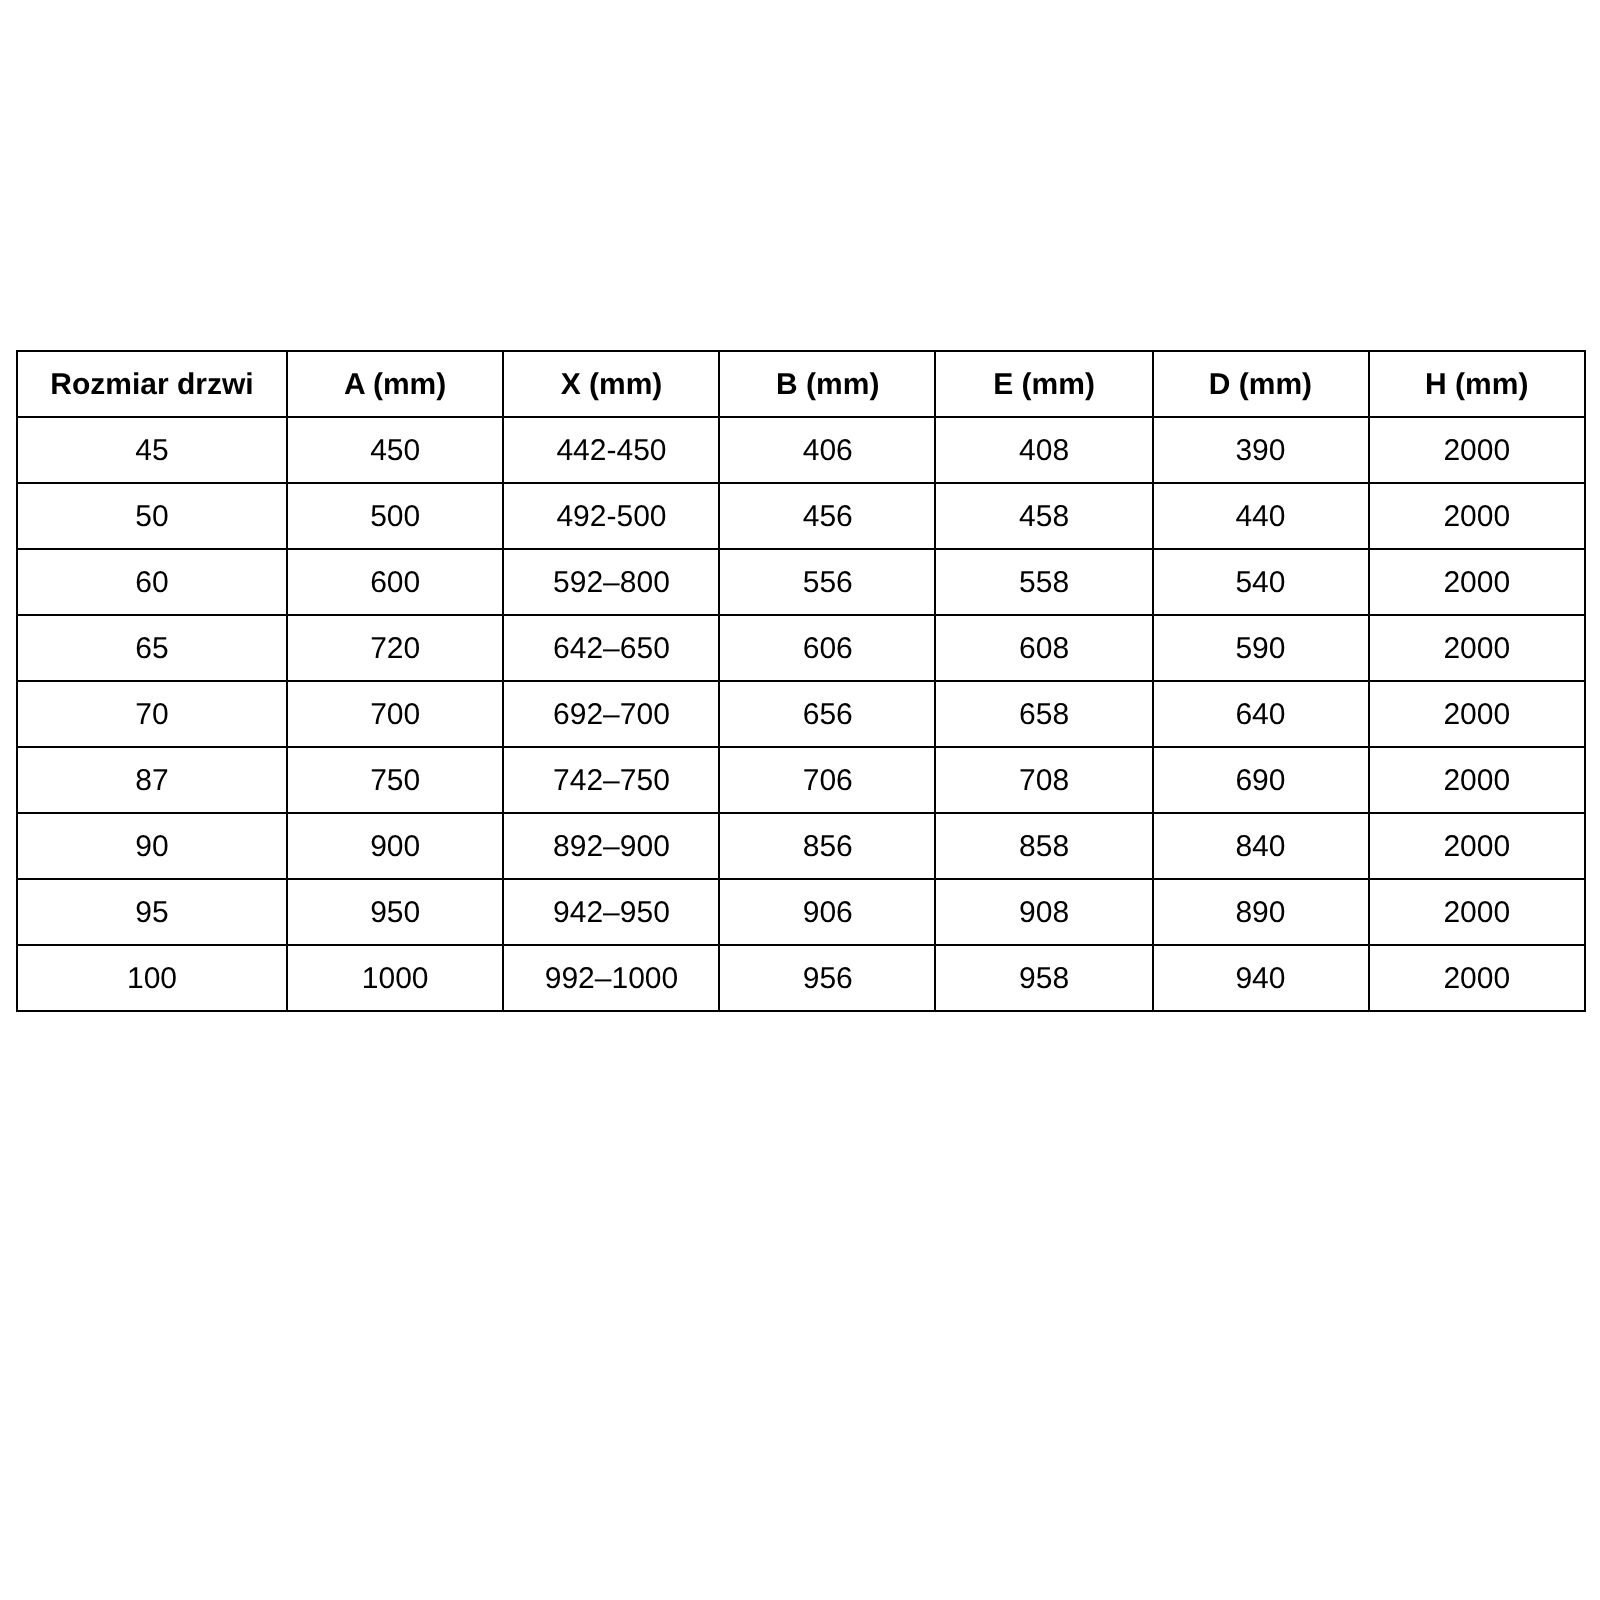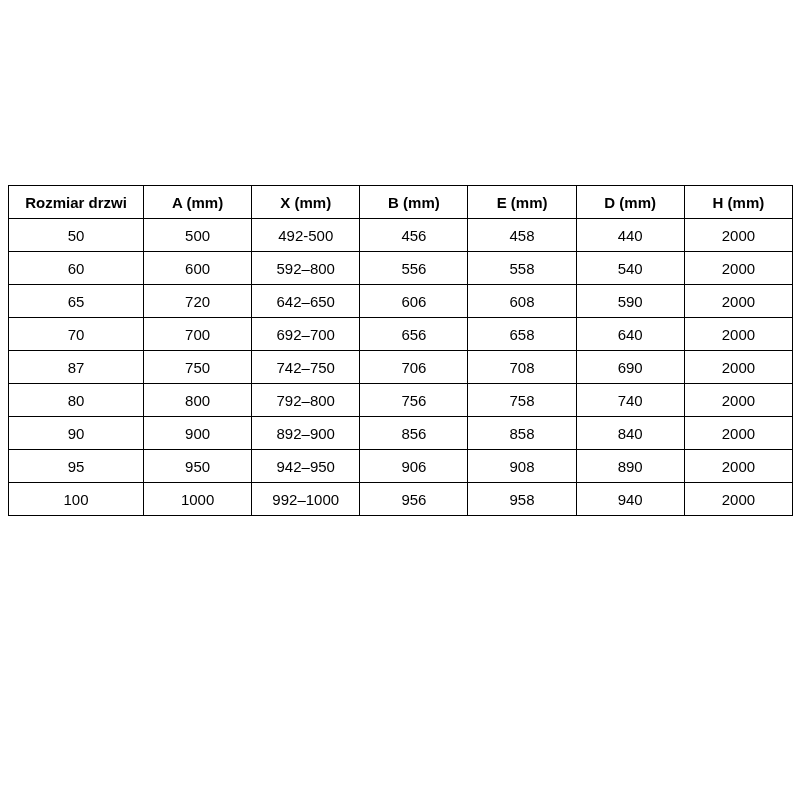--- a/index.html
+++ b/index.html
@@ -14,21 +14,21 @@
   }
   .page {
     position: relative;
     width: 800px;
     height: 800px;
     background: #ffffff;
   }
   .table-wrap {
     position: absolute;
     left: 8px;
-    top: 185px;
+    top: 175px;
     width: 785px;
   }
   table.spec-table {
     width: 100%;
     border-collapse: collapse;
     table-layout: fixed;
     color: #000000;
   }
   table.spec-table th,
   table.spec-table td {
@@ -72,20 +72,29 @@
           <th>A (mm)</th>
           <th>X (mm)</th>
           <th>B (mm)</th>
           <th>E (mm)</th>
           <th>D (mm)</th>
           <th>H (mm)</th>
         </tr>
       </thead>
       <tbody>
           <tr>
+    <td>45</td>
+    <td>450</td>
+    <td>442-450</td>
+    <td>406</td>
+    <td>408</td>
+    <td>390</td>
+    <td>2000</td>
+  </tr>
+          <tr>
     <td>50</td>
     <td>500</td>
     <td>492-500</td>
     <td>456</td>
     <td>458</td>
     <td>440</td>
     <td>2000</td>
   </tr>
           <tr>
     <td>60</td>
@@ -117,29 +126,20 @@
           <tr>
     <td>87</td>
     <td>750</td>
     <td>742–750</td>
     <td>706</td>
     <td>708</td>
     <td>690</td>
     <td>2000</td>
   </tr>
           <tr>
-    <td>80</td>
-    <td>800</td>
-    <td>792–800</td>
-    <td>756</td>
-    <td>758</td>
-    <td>740</td>
-    <td>2000</td>
-  </tr>
-          <tr>
     <td>90</td>
     <td>900</td>
     <td>892–900</td>
     <td>856</td>
     <td>858</td>
     <td>840</td>
     <td>2000</td>
   </tr>
           <tr>
     <td>95</td>

